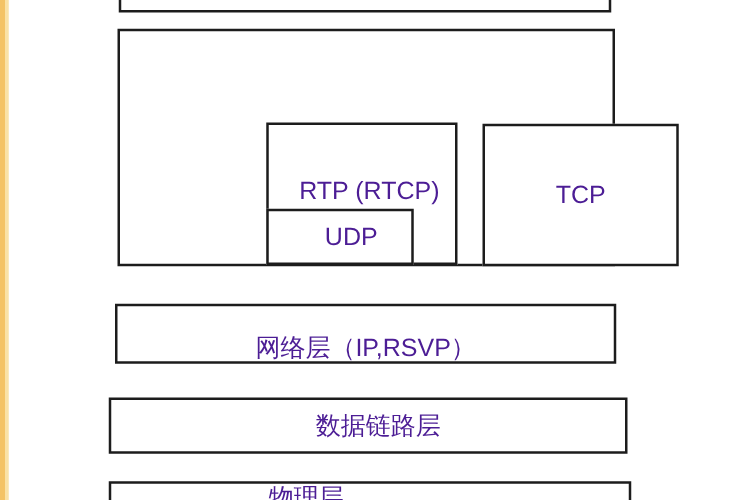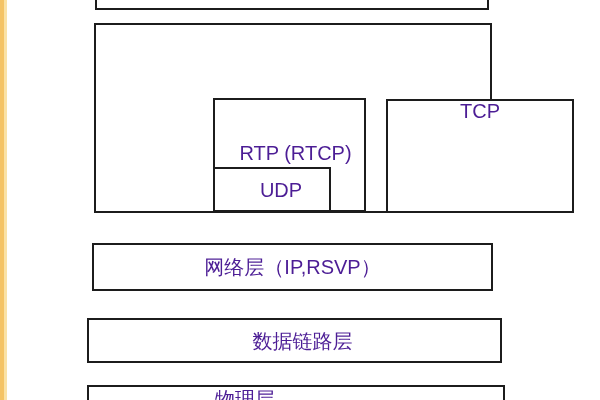--- a/index.html
+++ b/index.html
@@ -45,26 +45,26 @@
     justify-content: center;
     padding-left: 12px;
   }
   
   .udp {
     left: -2px; bottom: -2px;
     width: 118px; height: 45px;
     display: flex; align-items: center; justify-content: center; padding-left: 18px;
   }
   .tcp {
-    left: 290px; top: 74px; width: 188px; height: 114px;
-    display: flex; align-items: flex-start; justify-content: center;
+    left: 290px; top: 74px; width: 157px; height: 114px;
+    display: flex; align-items: center; justify-content: center;
   }
   .network {
     left: 92px; top: 243px; width: 401px; height: 48px;
-    display: flex; align-items: center; justify-content: center;
+    display: flex; align-items: flex-end; justify-content: center;
   }
   .datalink {
     left: 87px; top: 318px; width: 415px; height: 45px;
     display: flex; align-items: center; justify-content: center; padding-left: 46px;
   }
   .shift-left { position: relative; left: -15px; }
   
   .physical { left: 87px; top: 385px; width: 418px; height: 45px; }
   .physical-label { position: absolute; left: 126px; top: 2px; }
 </style>

